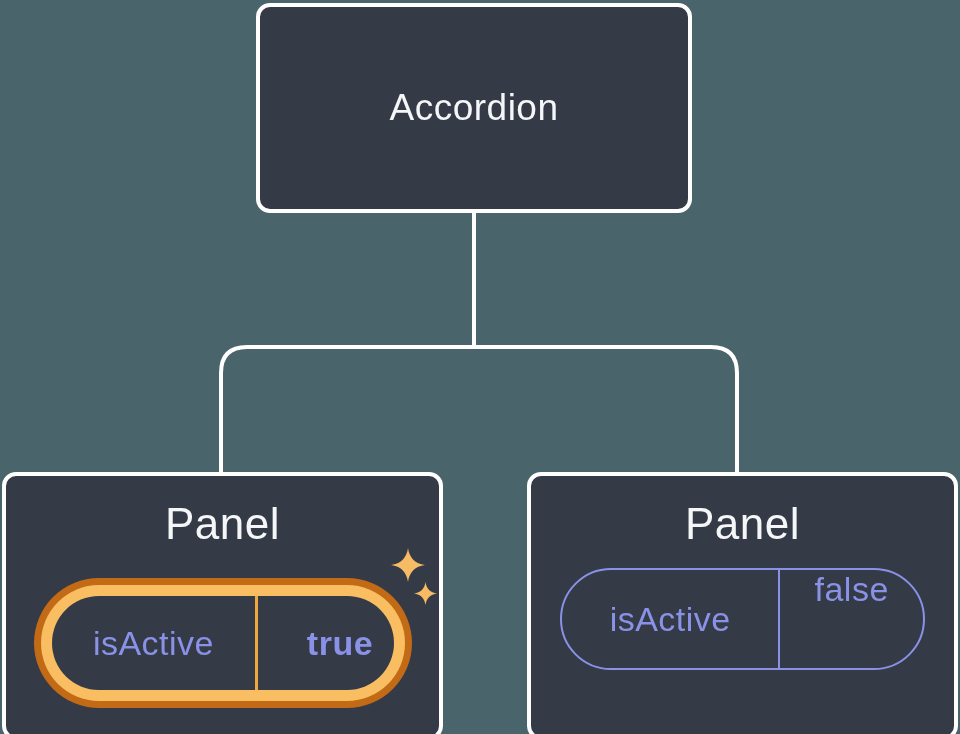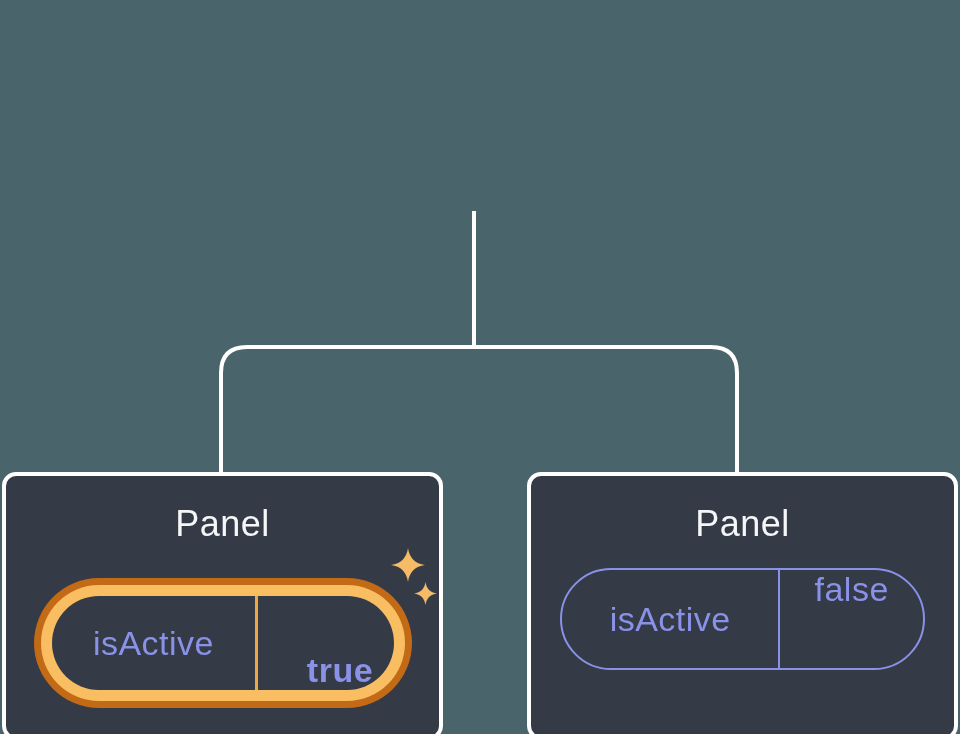--- a/index.html
+++ b/index.html
@@ -58,21 +58,21 @@
     height: 268px; 
     display: flex; flex-direction: column; align-items: center;
   }
   .node-panel.left  { left: 2px;   width: 441px; }
   .node-panel.right { left: 527px; width: 431px; }
 
   .panel-title {
     margin-top: 24px;
     height: 48px;
     display: flex; align-items: center;
-    font-size: 36px;
+    font-size: 44px;
     letter-spacing: 0.5px;
     color: var(--color-text-primary);
   }
 
   
   .pill-text {
     font-size: 34px;
     color: var(--color-accent-purple);
     letter-spacing: 0.5px;
   }
@@ -117,21 +117,21 @@
     display: flex;
     overflow: hidden;
   }
   .pill-core .cell-name {
     width: 60.5%;
     border-right: 3px solid var(--color-highlight-divider);
     display: flex; align-items: center; justify-content: center;
   }
   .pill-core .cell-value {
     width: 39.5%;
-    display: flex; align-items: flex-end; justify-content: center; padding-left: 28px;
+    display: flex; align-items: center; justify-content: center; padding-left: 28px;
   }
   .value-bold { font-weight: bold; }
 
   .sparkle {
     position: absolute;
     color: var(--color-sparkle);
     z-index: 3;
     line-height: 0;
   }
   .sparkle svg { display: block; }
@@ -141,20 +141,23 @@
 </head>
 <body>
 
 <div class="canvas">
 
   <svg class="connector-layer" viewBox="0 0 960 734" xmlns="http://www.w3.org/2000/svg">
     <path d="M474 211 L474 349"></path>
     <path d="M221 473 L221 373 Q221 347 247 347 L711 347 Q737 347 737 373 L737 473"></path>
   </svg>
 
+  <div class="node node-root">
+    <span>Accordion</span>
+  </div>
 
   <div class="node node-panel left">
     <div class="panel-title">Panel</div>
 
     <div class="pill-ring-outer">
       <div class="pill-ring-inner">
         <div class="pill-core">
           <div class="cell-name">
             <span class="pill-text">isActive</span>
           </div>

